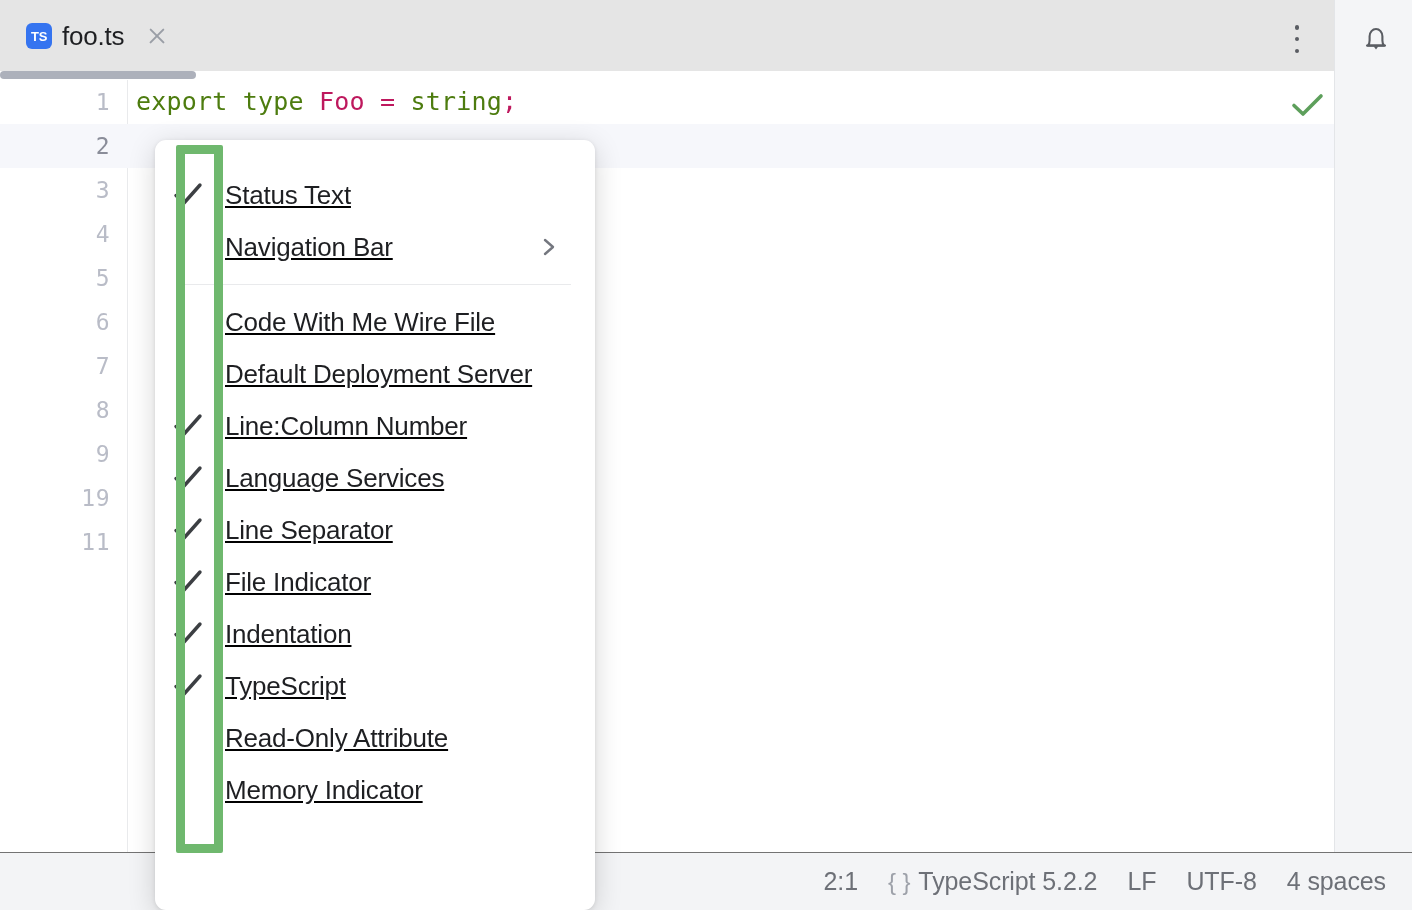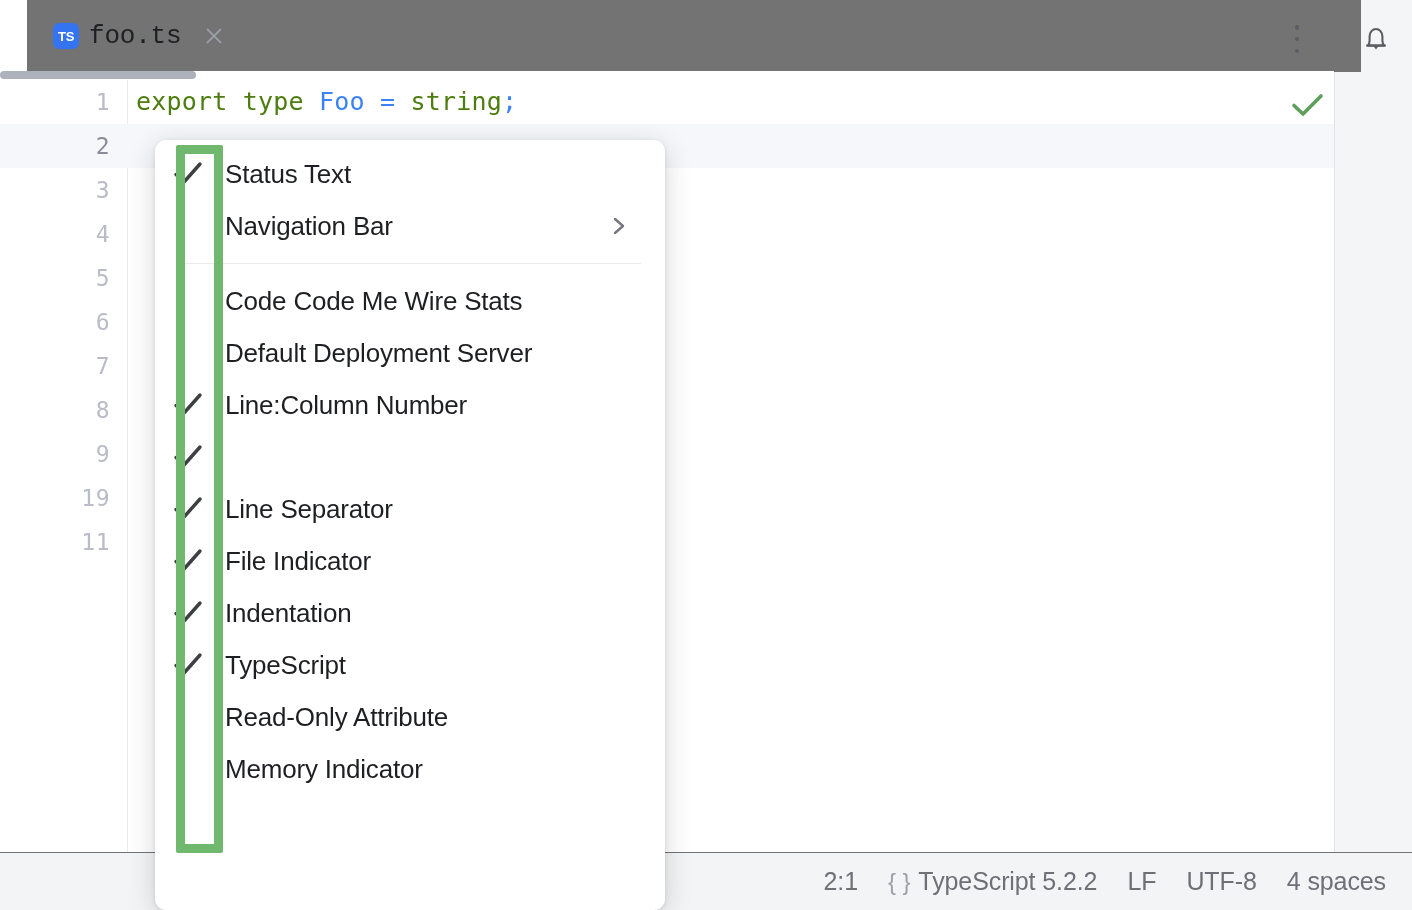--- a/index.html
+++ b/index.html
@@ -27,22 +27,21 @@
     width: 78px; height: 910px;
     background: #f4f5f7;
     border-left: 1px solid #e3e5e8;
   }
 
   
   .tabbar {
     position: absolute;
     left: 0; top: 0;
     width: 1334px; height: 72px;
-    background: #737373;
-    margin-left: 27px;
+    background: #e5e5e5;
   }
 
   .tab {
     position: absolute;
     left: 14px; top: 0;
     height: 72px;
     display: flex;
     align-items: center;
     gap: 10px;
     padding: 0 12px;
@@ -61,21 +60,20 @@
     align-items: center;
     justify-content: center;
     flex: none;
   }
 
   .tab-title {
     font-size: 26px;
     color: #1e1f22;
     letter-spacing: -0.2px;
     white-space: nowrap;
-    font-family: Liberation Mono, monospace;
   }
 
   .tab-close {
     width: 26px; height: 26px;
     margin-left: 10px;
     position: relative;
     flex: none;
     cursor: pointer;
   }
   .tab-close::before, .tab-close::after {
@@ -173,21 +171,21 @@
     position: absolute;
     left: 136px; top: 0;
     height: 44px;
     line-height: 44px;
     font-family: "DejaVu Sans Mono", monospace;
     font-size: 25px;
     white-space: pre;
     letter-spacing: 0.2px;
   }
   .kw  { color: #4d7c0f; }
-  .pln { color: #3b82f6; }
+  .pln { color: #be185d; }
 
   
   .inspect-check {
     position: absolute;
     left: 1288px; top: 88px;
     width: 40px; height: 34px;
     cursor: pointer;
   }
 
   
@@ -207,27 +205,28 @@
     letter-spacing: -0.1px;
   }
   .statusbar .sb-item { cursor: pointer; white-space: nowrap; }
   .sb-lang { display: flex; align-items: center; gap: 8px; }
   .sb-braces { color: #9da1a9; font-size: 24px; }
 
   
   .menu {
     position: absolute;
     left: 155px; top: 140px;
-    width: 510px;
+    width: 440px;
     height: 770px;
     background: #ffffff;
     border-radius: 11px;
     box-shadow: 0 6px 28px rgba(0,0,0,0.16), 0 1px 4px rgba(0,0,0,0.10);
     overflow: hidden;
-    padding-top: 8px;
+    padding-top: 29px;
+    text-decoration: underline;
   }
 
   .menu-item {
     position: relative;
     height: 52px;
     display: flex;
     align-items: center;
     cursor: default;
   }
 
@@ -378,40 +377,41 @@
         <span class="menu-label">Navigation Bar</span>
         <span class="menu-arrow">
           <svg width="16" height="24" viewBox="0 0 16 24" fill="none">
             <path d="M4 5 L12 12 L4 19" stroke="#74777f" stroke-width="2.4" stroke-linecap="round" stroke-linejoin="round" fill="none"></path>
           </svg>
         </span>
       </div>
       <div class="menu-sep"></div>
       <div class="menu-item">
         <span class="menu-check"></span>
-        <span class="menu-label">Code Code Me Wire Stats</span>
+        <span class="menu-label">Code With Me Wire File</span>
       </div>
       <div class="menu-item">
         <span class="menu-check"></span>
         <span class="menu-label">Default Deployment Server</span>
       </div>
       <div class="menu-item">
         <span class="menu-check">
           <svg width="30" height="26" viewBox="0 0 30 26" fill="none">
             <path d="M3 13.5 L11 21 L27 3" stroke="#3c3f43" stroke-width="3.4" stroke-linecap="round" stroke-linejoin="round" fill="none"></path>
           </svg>
         </span>
         <span class="menu-label">Line:Column Number</span>
       </div>
       <div class="menu-item">
         <span class="menu-check">
           <svg width="30" height="26" viewBox="0 0 30 26" fill="none">
             <path d="M3 13.5 L11 21 L27 3" stroke="#3c3f43" stroke-width="3.4" stroke-linecap="round" stroke-linejoin="round" fill="none"></path>
           </svg>
         </span>
+        <span class="menu-label">Language Services</span>
       </div>
       <div class="menu-item">
         <span class="menu-check">
           <svg width="30" height="26" viewBox="0 0 30 26" fill="none">
             <path d="M3 13.5 L11 21 L27 3" stroke="#3c3f43" stroke-width="3.4" stroke-linecap="round" stroke-linejoin="round" fill="none"></path>
           </svg>
         </span>
         <span class="menu-label">Line Separator</span>
       </div>
       <div class="menu-item">

